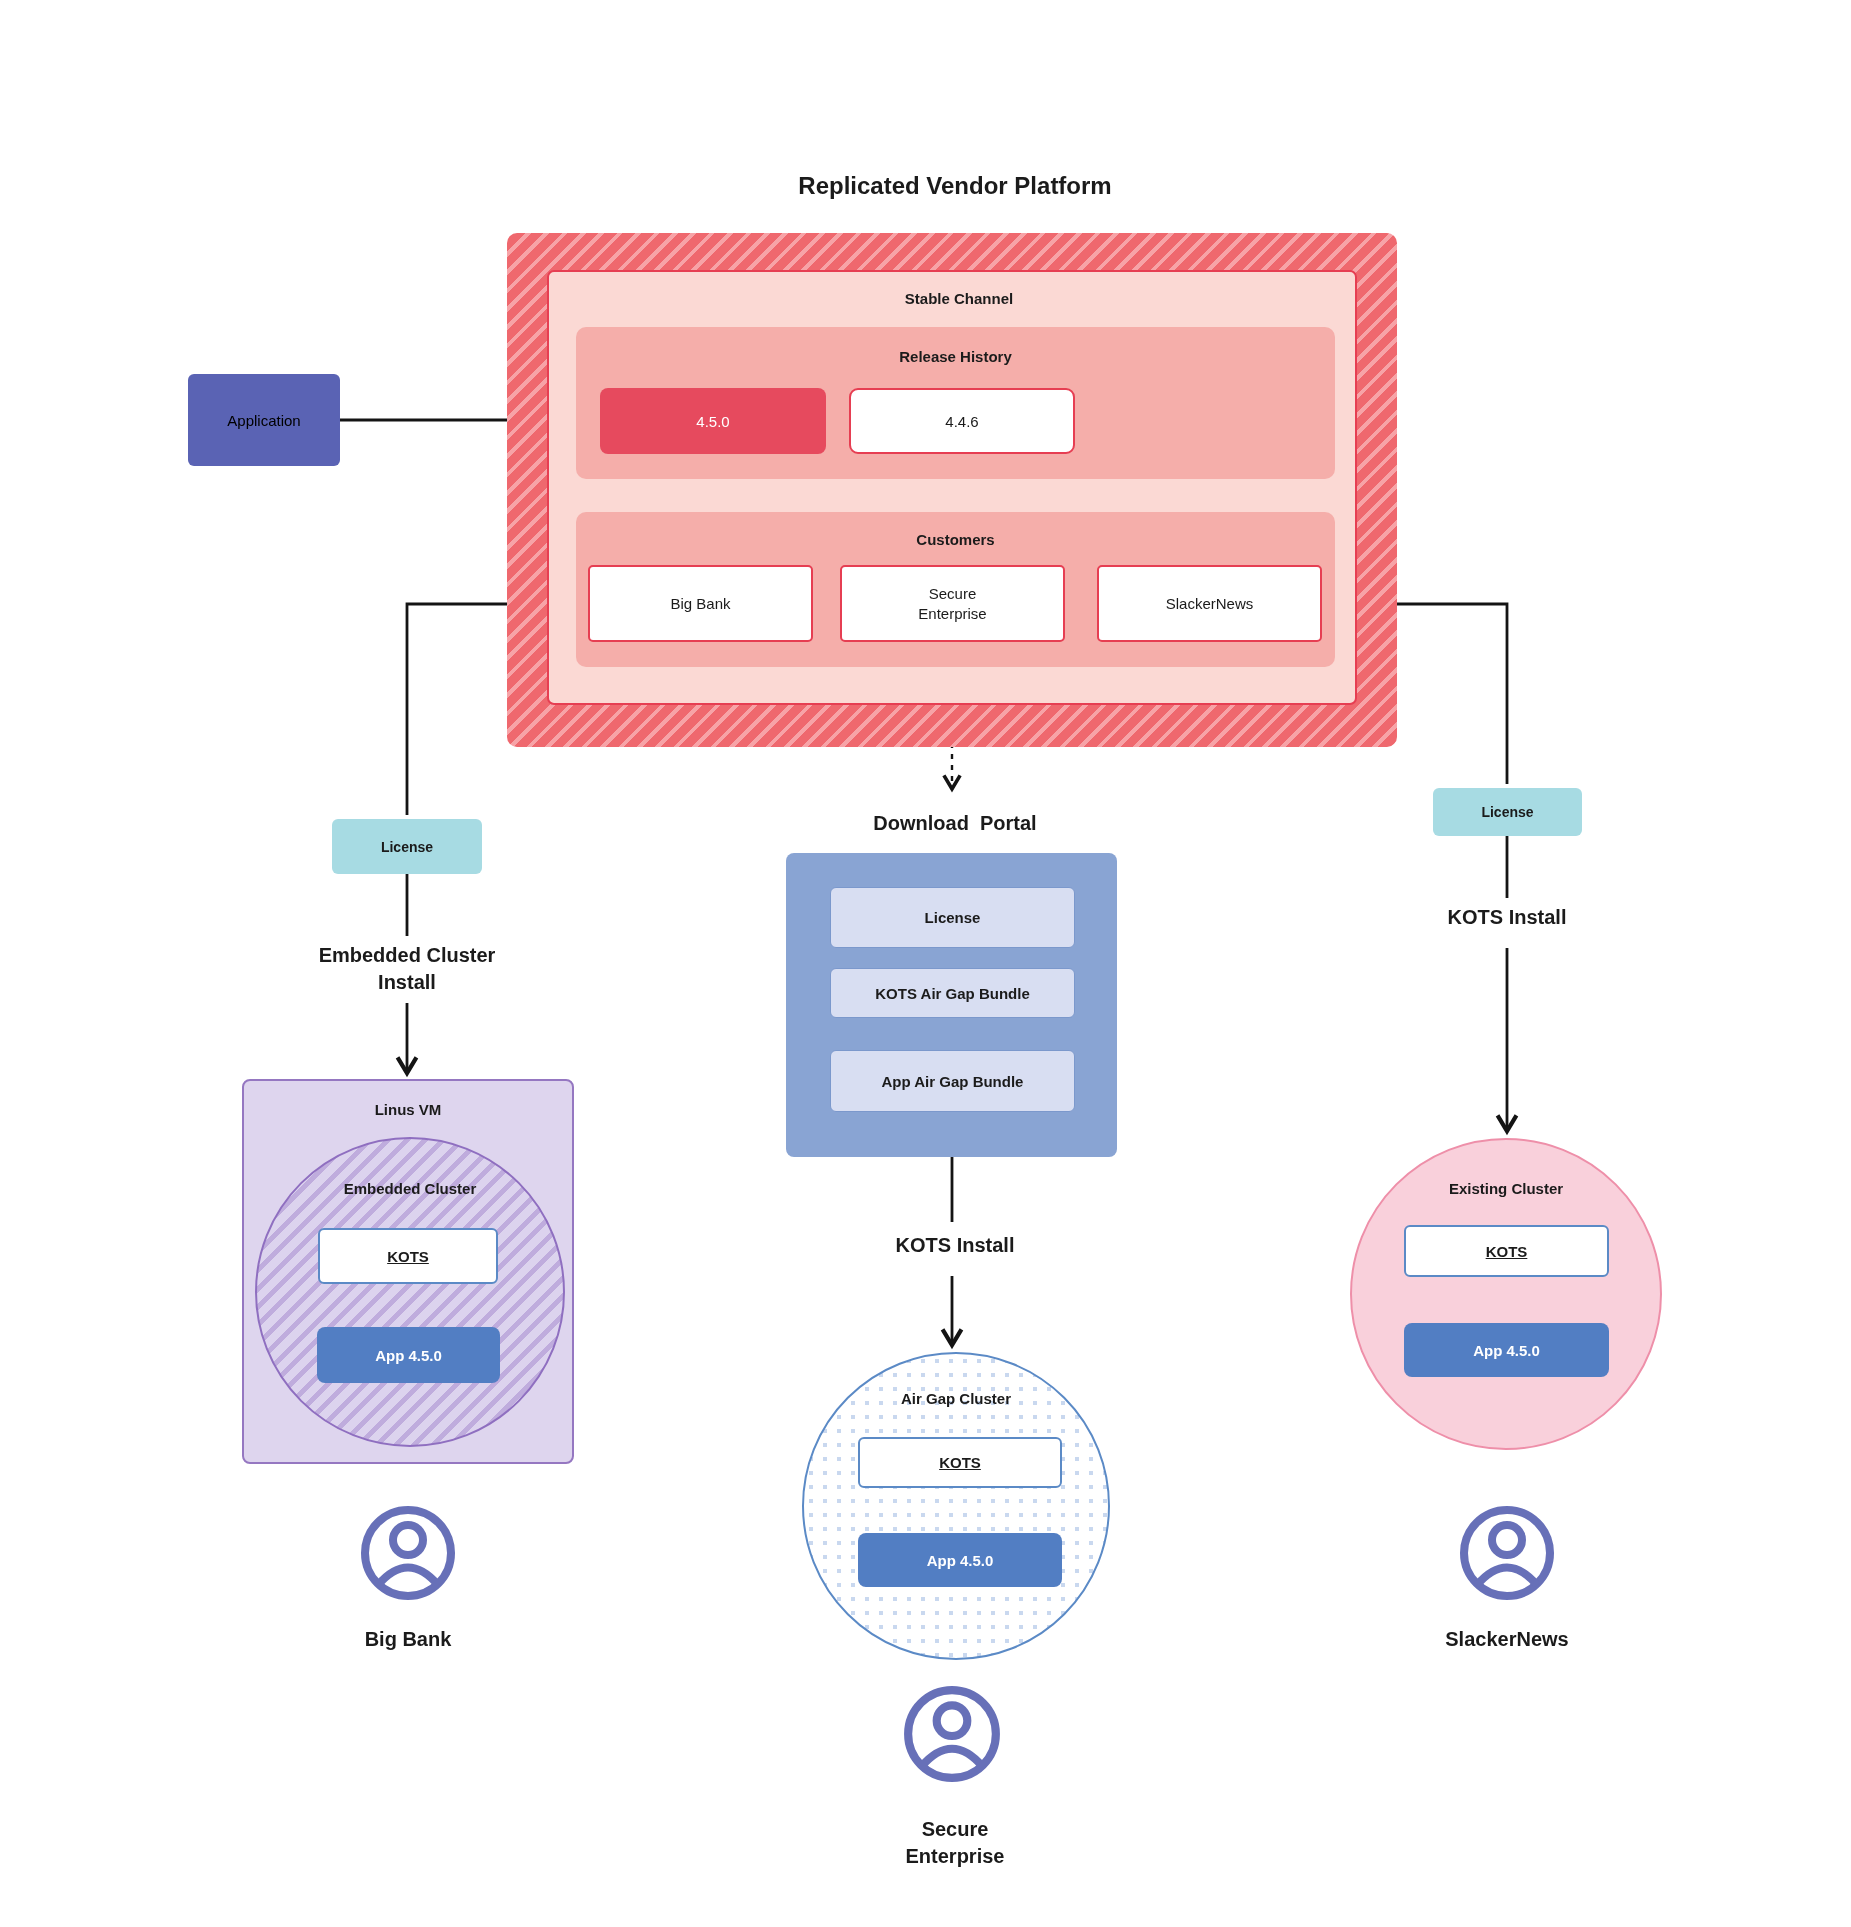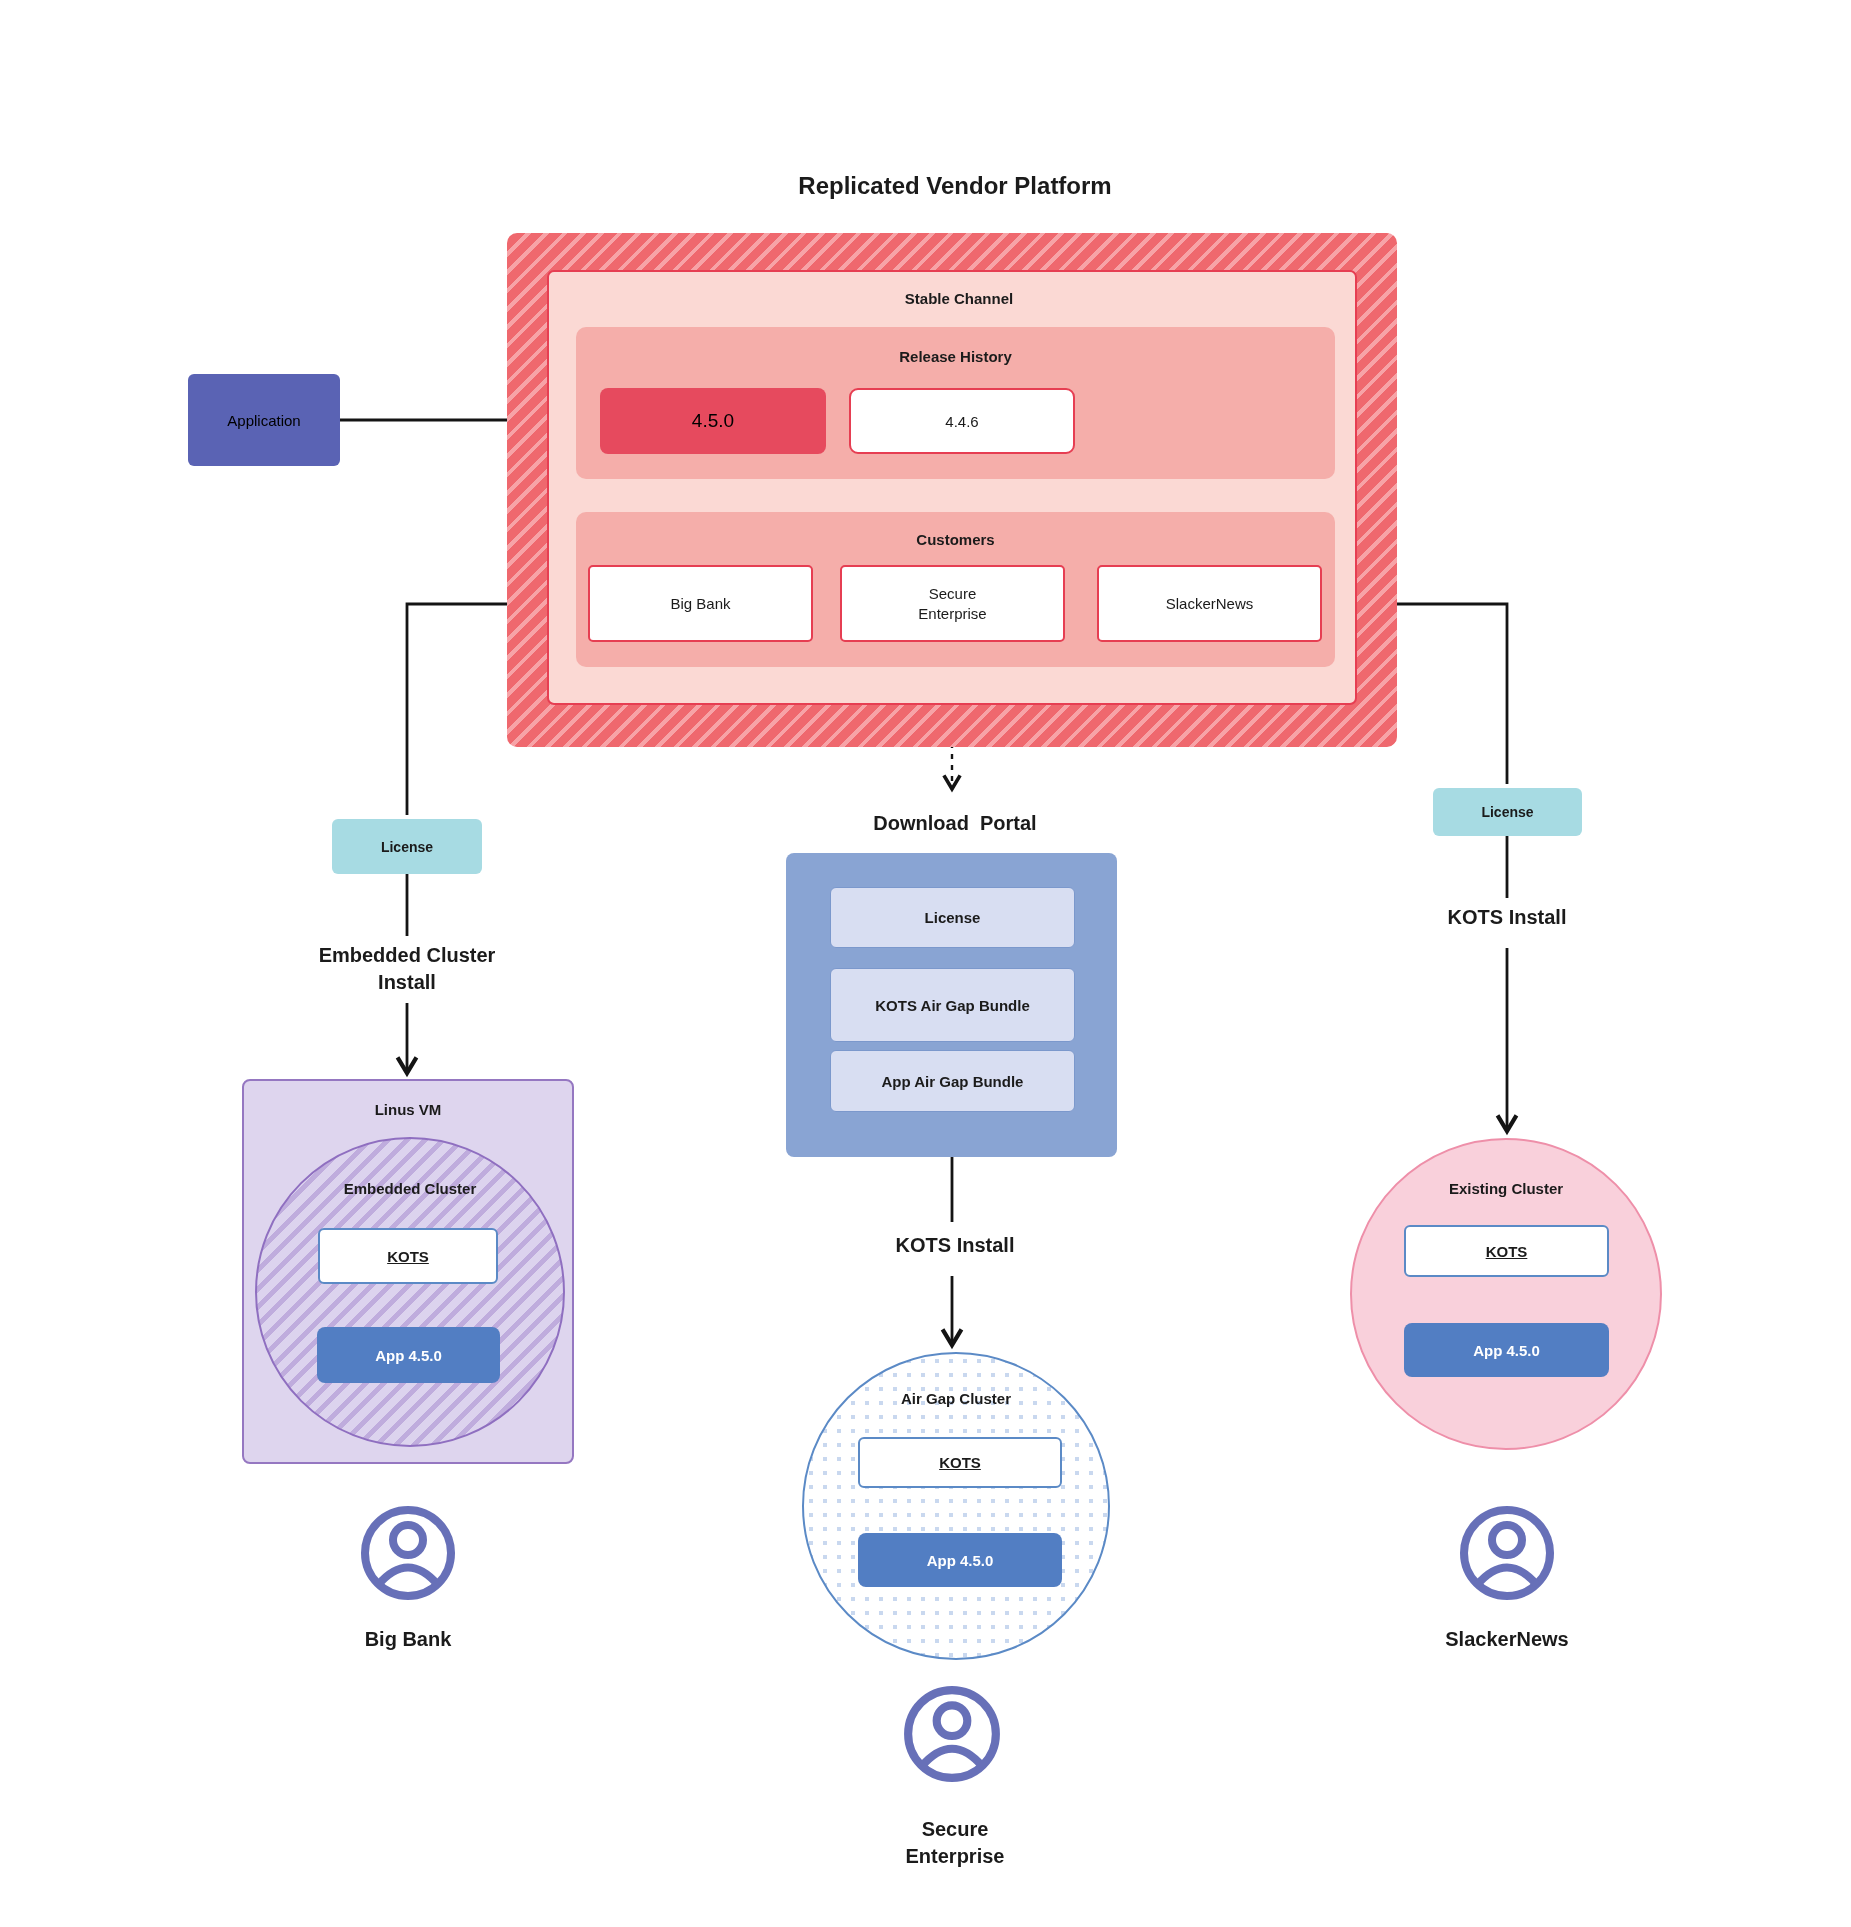--- a/index.html
+++ b/index.html
@@ -23,21 +23,21 @@
   .stable-box{
     left:547px;top:270px;width:810px;height:435px;background:#fbd9d4;
     border:2px solid #e63e52;border-radius:7px;
   }
   .stable-label{left:547px;top:290px;width:824px;text-align:center;}
   .salmon{background:#f5aeaa;border-radius:10px;}
   .release-box{left:576px;top:327px;width:759px;height:152px;}
   .release-label{left:576px;top:348px;width:759px;text-align:center;}
   .customers-box{left:576px;top:512px;width:759px;height:155px;}
   .customers-label{left:576px;top:531px;width:759px;text-align:center;}
-  .rel-current{left:600px;top:388px;width:226px;height:66px;background:#e64a5e;border-radius:8px;color:#000000;font-size:19px;}
+  .rel-current{left:600px;top:388px;width:226px;height:66px;background:#e64a5e;border-radius:8px;color:#ffffff;font-size:15px;}
   .white-red{background:#fff;border:2px solid #e63e52;border-radius:5px;font-size:15px;}
   .rel-prev{left:849px;top:388px;width:226px;height:66px;border-radius:9px;}
   .cust-1{left:588px;top:565px;width:225px;height:77px;}
   .cust-2{left:840px;top:565px;width:225px;height:77px;line-height:20px;}
   .cust-3{left:1097px;top:565px;width:225px;height:77px;}
   .application-box{left:188px;top:374px;width:152px;height:92px;background:#5a63b4;border-radius:6px;color:#000000;font-size:15px;}
 
   
   .license-chip{background:#a7dbe3;border-radius:6px;font-size:14px;font-weight:600;}
   .kots-box{background:#fff;border:2px solid #5b8ac6;border-radius:6px;font-size:15px;font-weight:600;text-decoration:underline;}
@@ -59,21 +59,21 @@
   .kots-left{left:318px;top:1228px;width:180px;height:56px;}
   .app-left{left:317px;top:1327px;width:183px;height:56px;}
   .persona-left-icon{left:358px;top:1503px;}
   .persona-left-label{left:258px;top:1626px;width:300px;}
 
   
   .portal-title{left:805px;top:810px;width:300px;}
   .portal-box{left:786px;top:853px;width:331px;height:304px;background:#89a4d3;border-radius:8px;}
   .portal-item{left:830px;width:245px;background:#d8def2;border:1.5px solid #7b98cc;border-radius:6px;font-size:15px;font-weight:600;}
   .portal-item-1{top:887px;height:61px;}
-  .portal-item-2{top:968px;height:74px;}
+  .portal-item-2{top:968px;height:50px;}
   .portal-item-3{top:1050px;height:62px;}
   .install-mid{left:805px;top:1232px;width:300px;}
   .airgap-circle{
     left:802px;top:1352px;width:308px;height:308px;border-radius:50%;
     border:2px solid #5b8ac6;background-color:#fff;
     background-image:radial-gradient(#c9d8ef 2.2px,transparent 2.3px);
     background-size:14px 14px;
   }
   .airgap-label{left:806px;top:1390px;width:300px;text-align:center;}
   .kots-mid{left:858px;top:1437px;width:204px;height:51px;}

